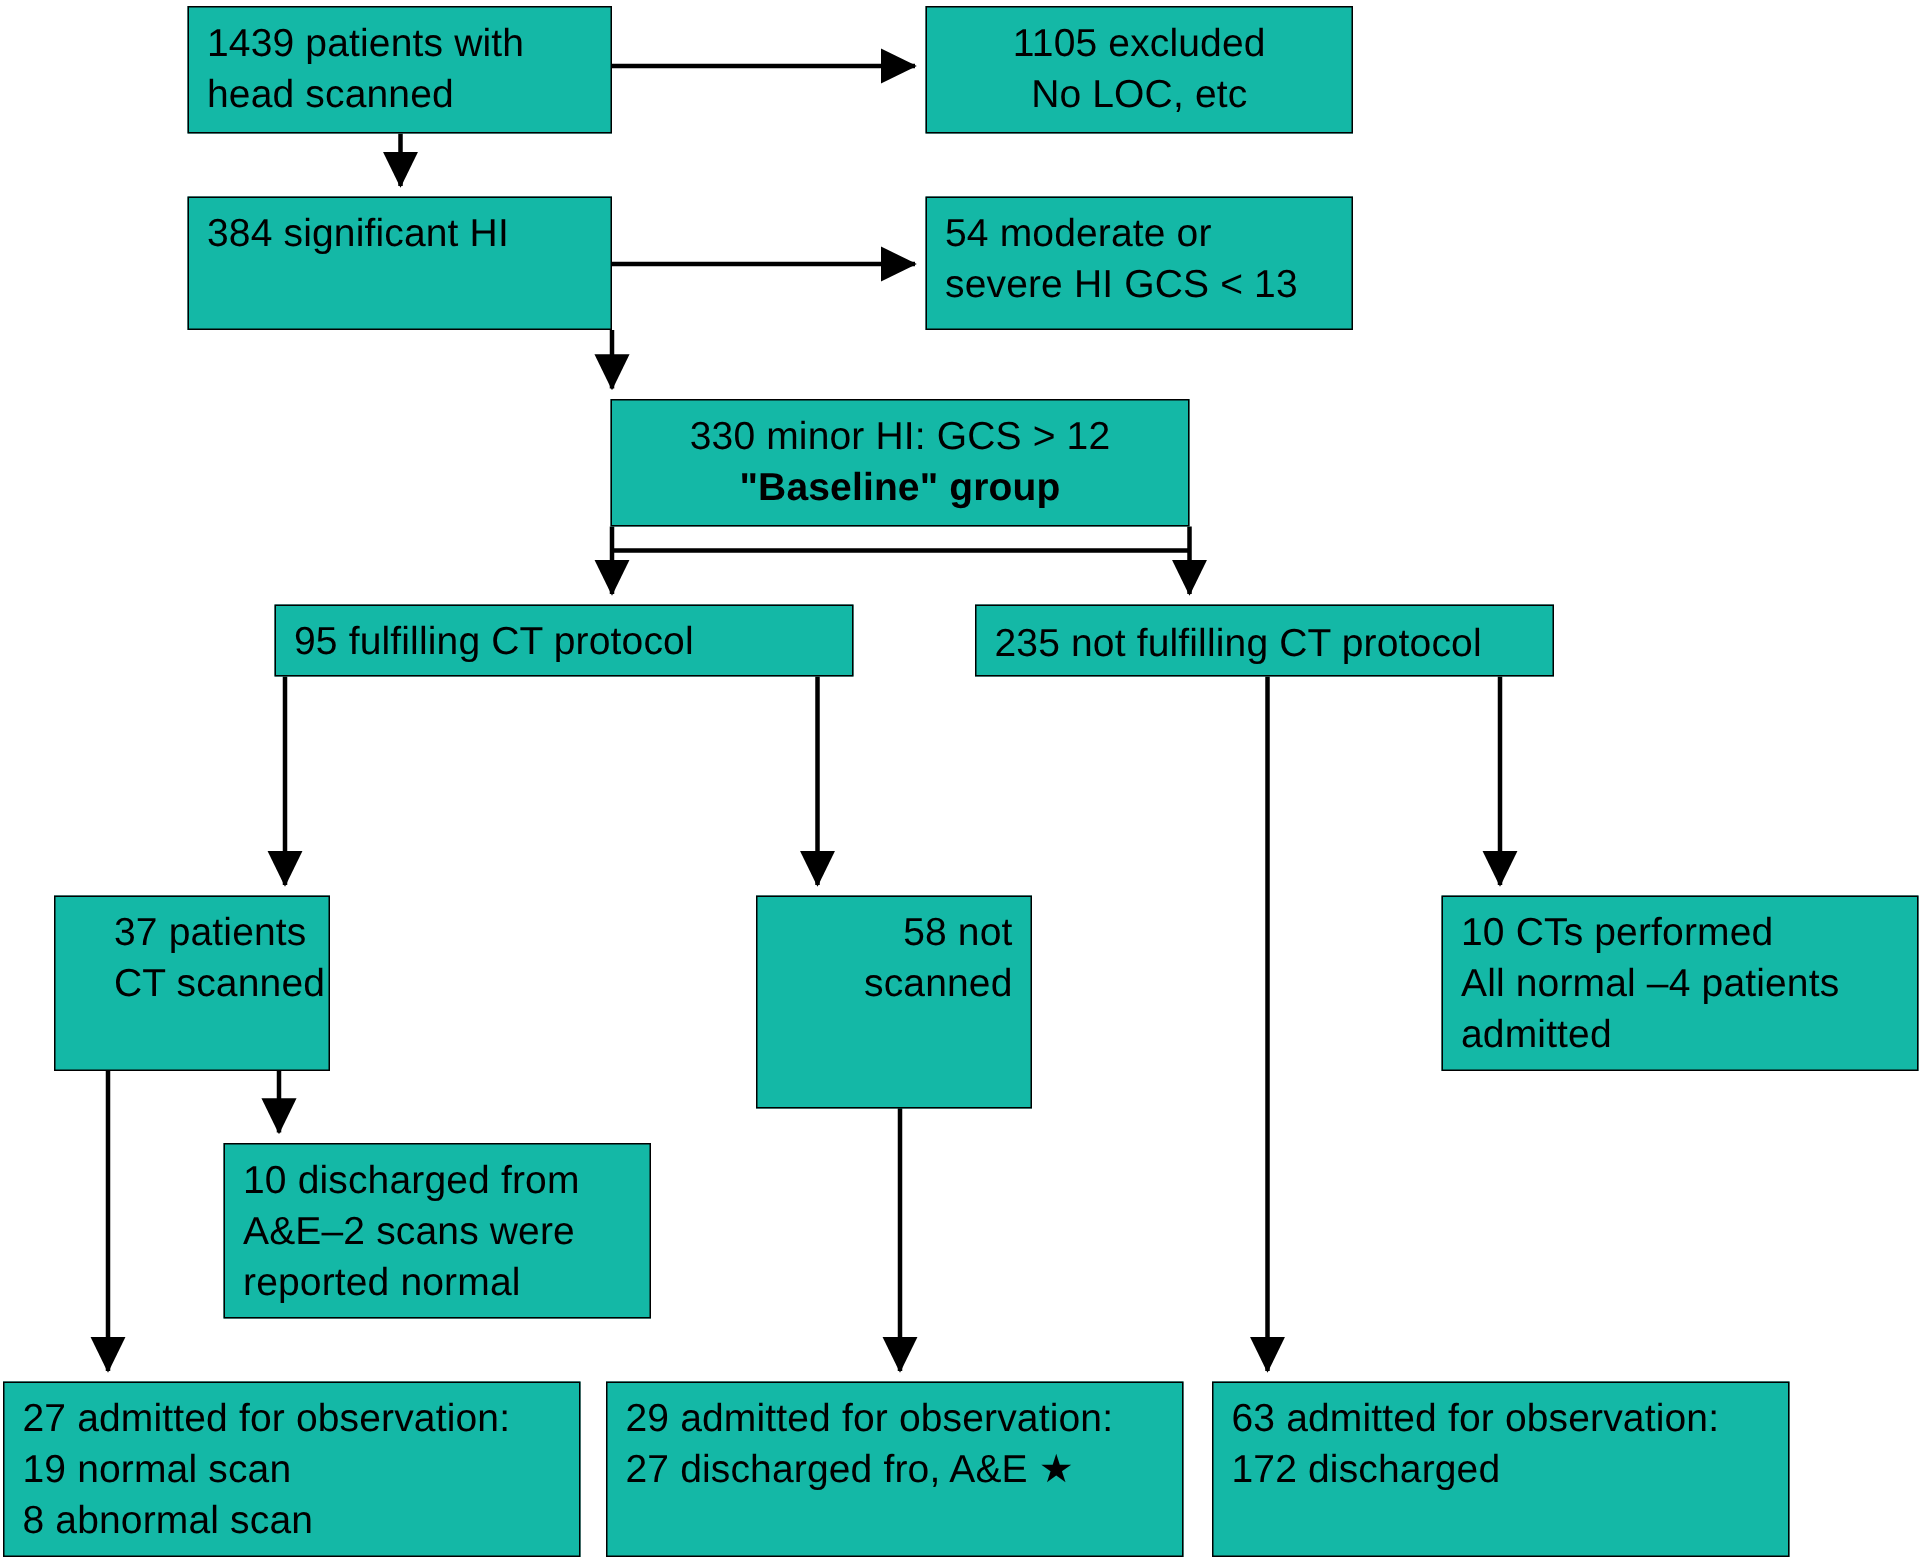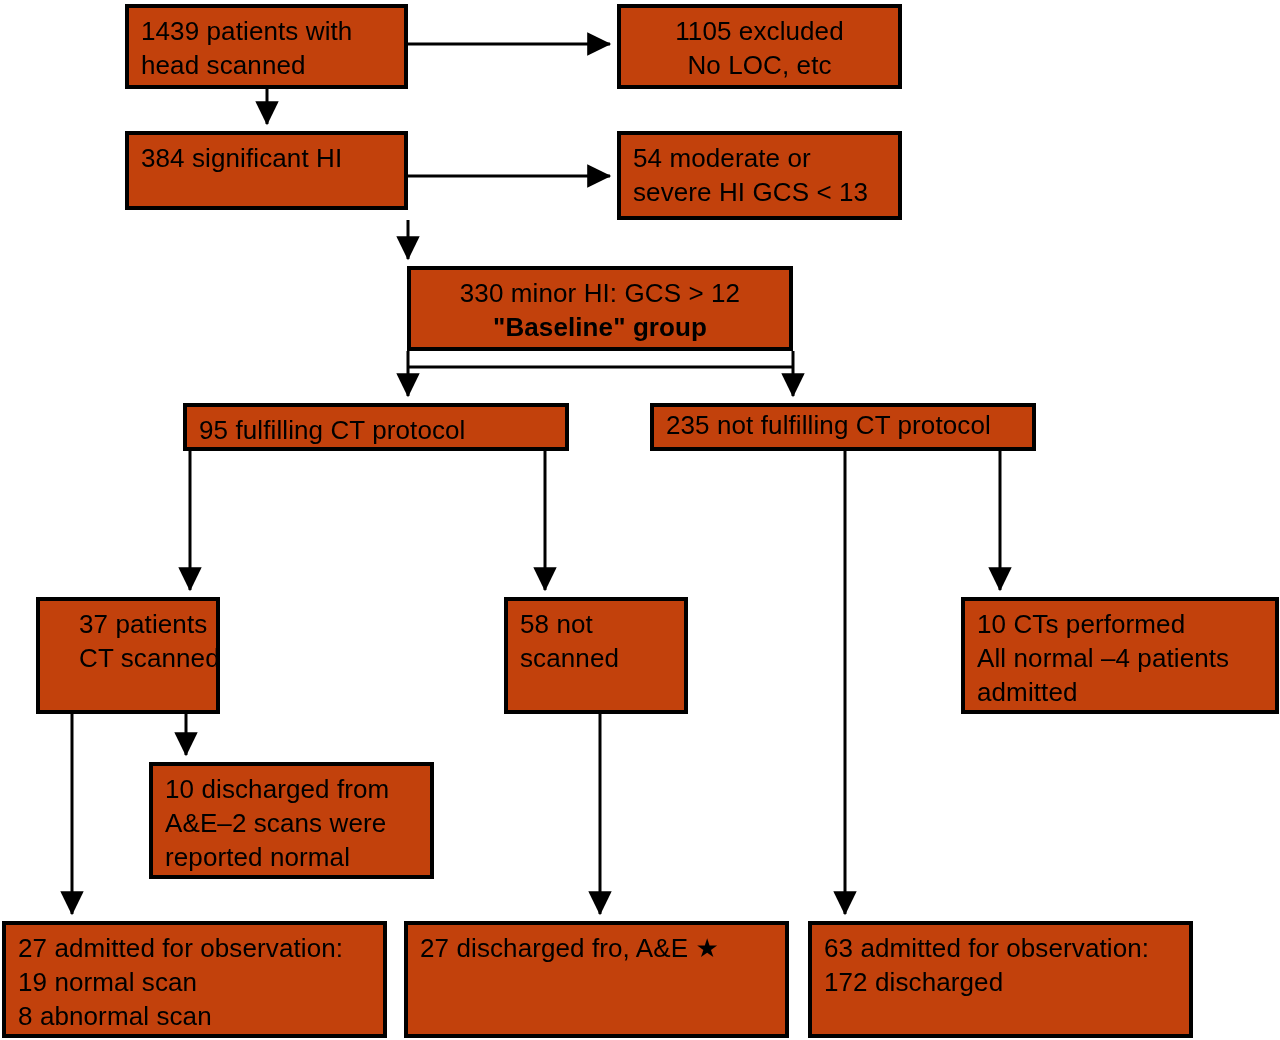--- a/index.html
+++ b/index.html
@@ -19,22 +19,22 @@
     position: absolute;
     left: 0;
     top: 0;
     width: 1280px;
     height: 1040px;
     pointer-events: none;
   }
   .node {
     position: absolute;
     box-sizing: border-box;
-    border: 4px solid #14532d;
-    background: #c2410c;
+    border: 1px solid #14532d;
+    background: #14b8a6;
     display: flex;
     flex-direction: column;
     justify-content: flex-start;
     padding: 7px 12px 4px 12px;
   }
   .line {
     display: block;
     color: #000000;
     font-size: 26px;
     line-height: 1.30;
@@ -76,61 +76,62 @@
   </svg>
   <div id="node-layer">
       <div class="node" style="left: 125px; top: 4px; width: 283px; height: 85px; border-color: rgb(0, 0, 0);">
         <span class="line">1439 patients with</span>
         <span class="line">head scanned</span>
       </div>
       <div class="node" style="left: 617px; top: 4px; width: 285px; height: 85px; border-color: rgb(0, 0, 0); align-items: center;">
         <span class="line">1105 excluded</span>
         <span class="line">No LOC, etc</span>
       </div>
-      <div class="node" style="left: 125px; top: 131px; width: 283px; height: 79px; border-color: rgb(0, 0, 0);">
+      <div class="node" style="left: 125px; top: 131px; width: 283px; height: 89px; border-color: rgb(0, 0, 0);">
         <span class="line">384 significant HI</span>
       </div>
       <div class="node" style="left: 617px; top: 131px; width: 285px; height: 89px; border-color: rgb(0, 0, 0);">
         <span class="line">54 moderate or</span>
         <span class="line">severe HI GCS &lt; 13</span>
       </div>
-      <div class="node" style="left: 407px; top: 266px; width: 386px; height: 85px; border-color: rgb(0, 0, 0); justify-content: space-between;">
+      <div class="node" style="left: 407px; top: 266px; width: 386px; height: 85px; border-color: rgb(0, 0, 0);">
         <span class="line center">330 minor HI: GCS &gt; 12</span>
         <span class="line bold center">"Baseline" group</span>
       </div>
       <div class="node" style="left: 167px; top: 403px; width: 386px; height: 48px; border-color: rgb(0, 0, 0); margin-left: 16px;">
         <span class="line">95 fulfilling CT protocol</span>
       </div>
       <div class="node" style="left: 650px; top: 403px; width: 386px; height: 48px; border-color: rgb(0, 0, 0); justify-content: flex-end;">
         <span class="line">235 not fulfilling CT protocol</span>
       </div>
       <div class="node" style="left: 36px; top: 597px; width: 184px; height: 117px; border-color: rgb(0, 0, 0); padding-left: 39px;">
         <span class="line">37 patients</span>
         <span class="line">CT scanned</span>
       </div>
-      <div class="node" style="left: 504px; top: 597px; width: 184px; height: 117px; border-color: rgb(0, 0, 0);">
+      <div class="node" style="left: 504px; top: 597px; width: 184px; height: 142px; border-color: rgb(0, 0, 0); text-align: right;">
         <span class="line">58 not</span>
         <span class="line">scanned</span>
       </div>
       <div class="node" style="left: 961px; top: 597px; width: 318px; height: 117px; border-color: rgb(0, 0, 0);">
         <span class="line">10 CTs performed</span>
         <span class="line">All normal –4 patients</span>
         <span class="line">admitted</span>
       </div>
       <div class="node" style="left: 149px; top: 762px; width: 285px; height: 117px; border-color: rgb(0, 0, 0);">
         <span class="line">10 discharged from</span>
         <span class="line">A&amp;E–2 scans were</span>
         <span class="line">reported normal</span>
       </div>
       <div class="node" style="left: 2px; top: 921px; width: 385px; height: 117px; border-color: rgb(0, 0, 0);">
         <span class="line">27 admitted for observation:</span>
         <span class="line">19 normal scan</span>
         <span class="line">8 abnormal scan</span>
       </div>
       <div class="node" style="left: 404px; top: 921px; width: 385px; height: 117px; border-color: rgb(0, 0, 0);">
+        <span class="line">29 admitted for observation:</span>
         <span class="line">27 discharged fro, A&amp;E ★</span>
       </div>
       <div class="node" style="left: 808px; top: 921px; width: 385px; height: 117px; border-color: rgb(0, 0, 0);">
         <span class="line">63 admitted for observation:</span>
         <span class="line">172 discharged</span>
       </div>
     </div>
 </div>
 
 </body></html>

